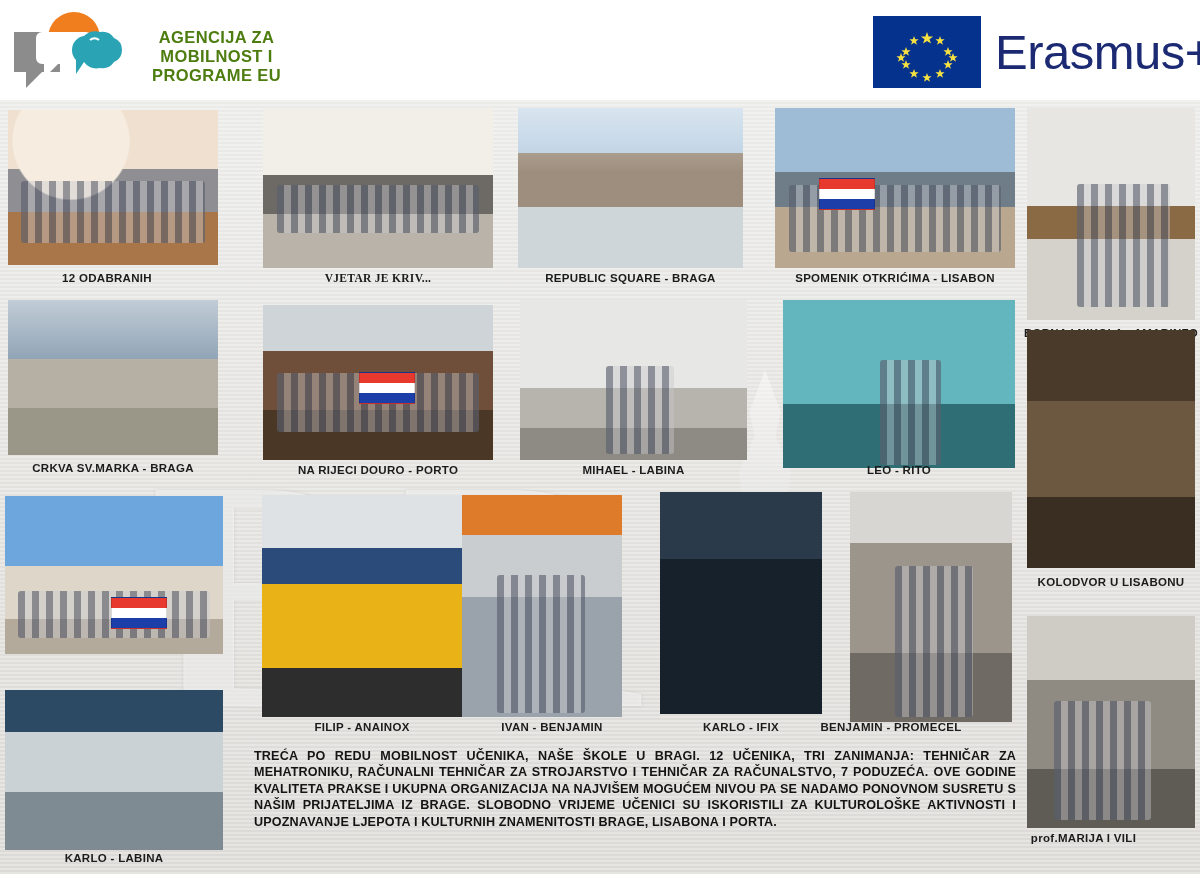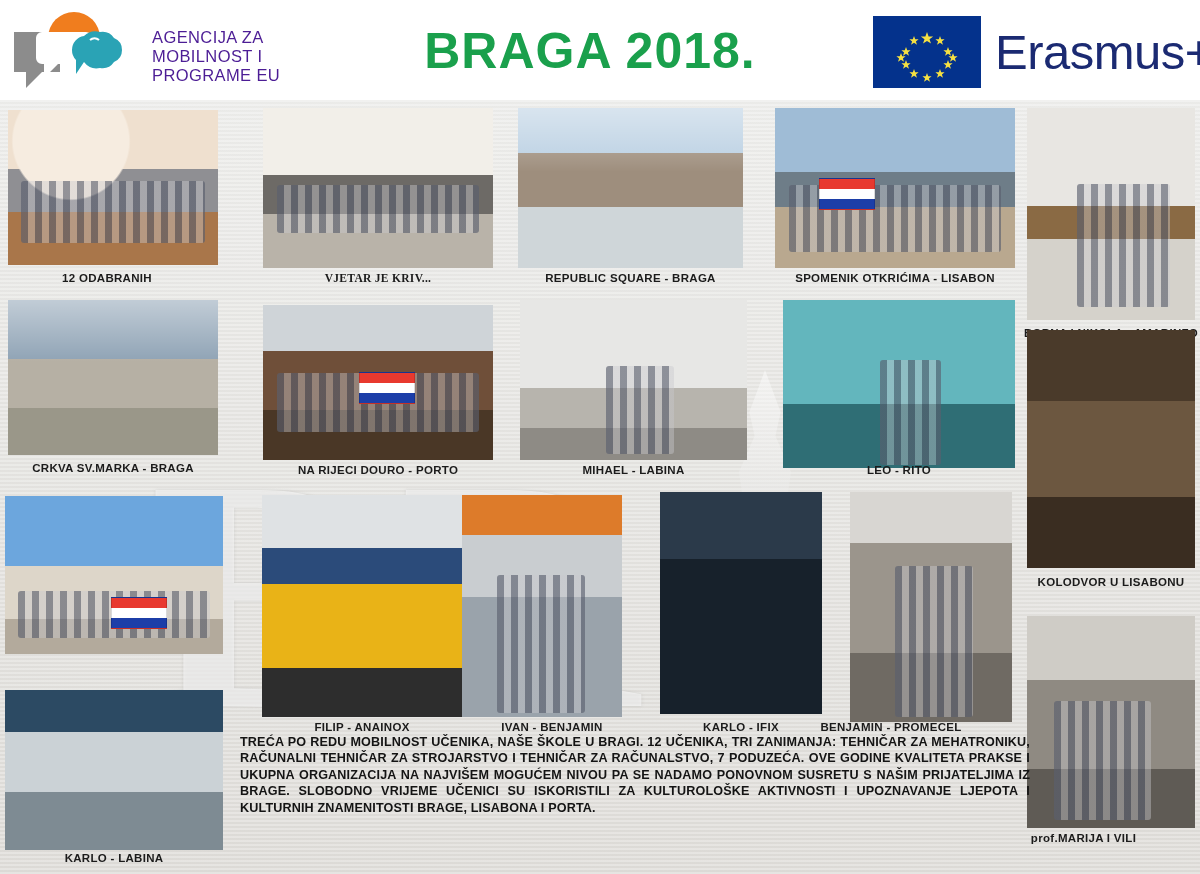--- a/index.html
+++ b/index.html
@@ -20,21 +20,21 @@
     position:absolute;left:0;top:0;width:1200px;height:100px;
     background:#ffffff;z-index:20;
   }
   .agency-logo{
     position:absolute;left:12px;top:8px;width:300px;height:85px;
   }
   .agency-mark{position:absolute;left:0;top:2px;width:125px;height:80px;}
   .agency-text{
     position:absolute;left:140px;top:20px;
     font-size:16.5px;line-height:19px;letter-spacing:.4px;
-    color:#4c1d95;font-weight:400;white-space:pre-line;
+    color:#4d7c0f;font-weight:700;white-space:pre-line;text-align:center;
   }
   .poster-title{
     position:absolute;left:380px;top:22px;width:420px;
     text-align:center;
     font-size:50px;font-weight:bold;color:#1aa04c;
     letter-spacing:1px;
     font-family:"Liberation Sans", sans-serif;
   }
   .eu-block{position:absolute;left:873px;top:16px;width:320px;height:72px;}
   .eu-flag{
@@ -81,21 +81,21 @@
     letter-spacing:.3px;white-space:nowrap;
     text-align:center;
   }
   
   .story{
     position:absolute;left:240px;top:734px;width:790px;
     font-size:12.6px;line-height:16.4px;font-weight:bold;color:#141414;
     text-align:justify;letter-spacing:.15px;
     z-index:6;
   }
-  .story p{margin:0;}
+  .story p{margin:14px;}
   
   .p-class{background:
     radial-gradient(circle at 30% 20%, #f6ece0 0 30%, transparent 31%),
     linear-gradient(180deg,#efe0cf 0 38%, #8f8f93 38% 66%, #a9764a 66% 100%);}
   .p-airport{background:
     linear-gradient(180deg,#f2efe9 0 42%, #6d6a66 42% 66%, #b9b3a9 66% 100%),
     linear-gradient(90deg,#2e2e30 0 22%, transparent 22%);}
   .p-square{background:
     linear-gradient(180deg,#b9cfe2 0 28%, #9e8e7d 28% 62%, #cfd6d9 62% 100%);}
   .p-monument{background:
@@ -162,21 +162,20 @@
         <circle cx="62" cy="28" r="26" fill="#f07d1e"></circle>
         <path d="M30 22 h44 a6 6 0 0 1 6 6 v20 a6 6 0 0 1 -6 6 h-28 l-14 14 v-14 h-2 a6 6 0 0 1 -6 -6 v-20 a6 6 0 0 1 6 -6 z" fill="#ffffff"></path>
         <path d="M72 26 a16 16 0 0 1 16 -4 a14 14 0 0 1 14 6 a13 13 0 0 1 8 12 a13 13 0 0 1 -8 12 a14 14 0 0 1 -14 6 a16 16 0 0 1 -16 -6 l-8 12 l0 -14 a14 14 0 0 1 -4 -10 a14 14 0 0 1 12 -14 z" fill="#2aa3b5"></path>
         <path d="M78 30 a7 7 0 0 1 9 0" stroke="#ffffff" stroke-width="2" fill="none"></path>
       </svg>
       <div class="agency-text">AGENCIJA ZA
 MOBILNOST I
 PROGRAME EU</div>
     </div>
 
-    <div class="poster-title">BRAGA 2018.</div>
 
     <div class="eu-block">
       <svg class="eu-flag" viewBox="0 0 108 72">
         <rect width="108" height="72" fill="#04328c"></rect>
         <g fill="#f5e042">
           <polygon points="54,16 55.6,20.4 60.2,20.4 56.5,23.2 58,27.6 54,24.9 50,27.6 51.5,23.2 47.8,20.4 52.4,20.4"></polygon>
           <polygon points="41,20 42.2,23.3 45.6,23.3 42.9,25.4 44,28.7 41,26.7 38,28.7 39.1,25.4 36.4,23.3 39.8,23.3"></polygon>
           <polygon points="67,20 68.2,23.3 71.6,23.3 68.9,25.4 70,28.7 67,26.7 64,28.7 65.1,25.4 62.4,23.3 65.8,23.3"></polygon>
           <polygon points="33,31 34.2,34.3 37.6,34.3 34.9,36.4 36,39.7 33,37.7 30,39.7 31.1,36.4 28.4,34.3 31.8,34.3"></polygon>
           <polygon points="75,31 76.2,34.3 79.6,34.3 76.9,36.4 78,39.7 75,37.7 72,39.7 73.1,36.4 70.4,34.3 73.8,34.3"></polygon>

